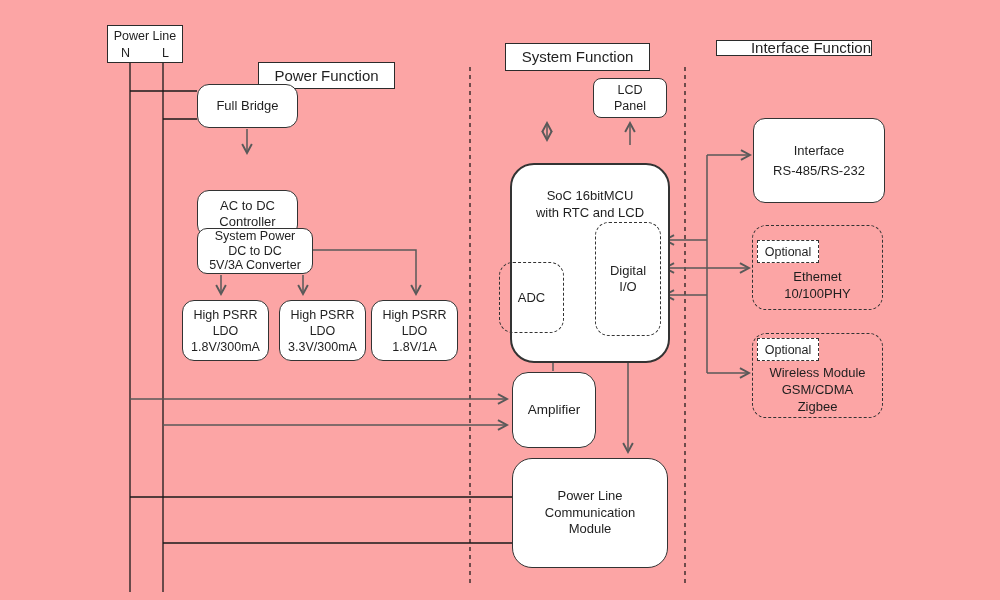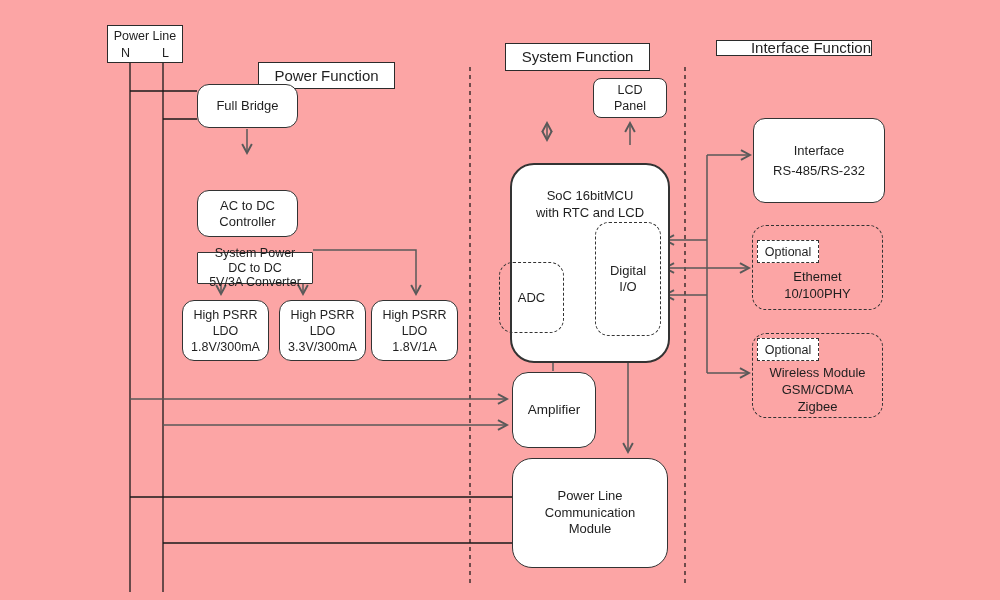--- a/index.html
+++ b/index.html
@@ -94,21 +94,21 @@
     <div>Interface Function</div>
   </div>
 
   <div class="box rounded z2" style="left:197px;top:84px;width:101px;height:44px;font-size:13px;">
     <div>Full Bridge</div>
   </div>
   <div class="box rounded z2" style="left:197px;top:158px;width:101px;height:47px;font-size:13px;margin-top:32px;">
     <div>AC to DC</div>
     <div>Controller</div>
   </div>
-  <div class="box rounded lh15 z2" style="left:197px;top:228px;width:116px;height:32px;border-radius:1px;margin-top:24px;">
+  <div class="box rounded lh15 z2" style="left:197px;top:228px;width:116px;height:46px;border-radius:10px;">
     <div>System Power</div>
     <div>DC to DC</div>
     <div>5V/3A Converter</div>
   </div>
   <div class="box rounded z2" style="left:182px;top:300px;width:87px;height:61px;">
     <div>High PSRR</div>
     <div>LDO</div>
     <div>1.8V/300mA</div>
   </div>
   <div class="box rounded z2" style="left:279px;top:300px;width:87px;height:61px;">

